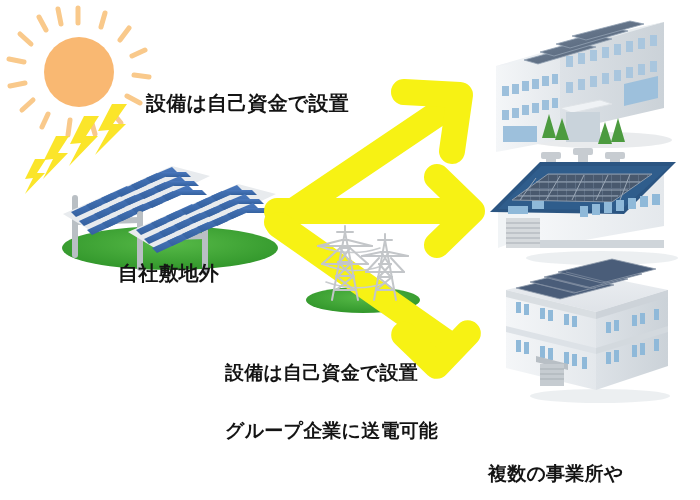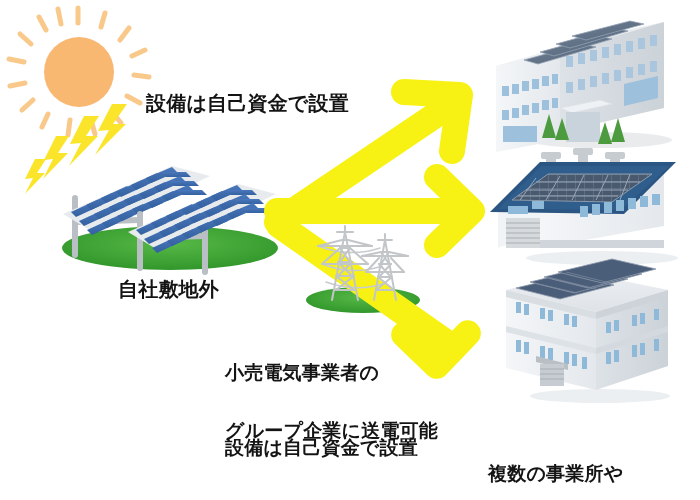--- a/index.html
+++ b/index.html
@@ -9,21 +9,21 @@
     -webkit-font-smoothing:antialiased;
   }
   #stage{position:relative;width:700px;height:500px;}
   #artboard{position:absolute;left:0;top:0;width:700px;height:500px;}
   .lbl{
     position:absolute;color:#141414;font-weight:700;
     font-family:"DejaVu Sans","Liberation Sans",sans-serif;
     letter-spacing:.2px;white-space:pre;line-height:1.32;
   }
   #label-self-funded{left:146px;top:90px;font-size:20px;}
-  #label-offsite{left:118px;top:260px;font-size:20px;margin-top:16px;}
+  #label-offsite{left:118px;top:260px;font-size:20px;}
   #label-grid{left:225px;top:310px;font-size:19px;}
   #label-multi{left:225px;top:368px;font-size:19px;}
   #label-remote{left:488px;top:411px;font-size:19px;}
 </style>
 </head>
 <body>
 
 <div id="stage">
 
   <svg id="artboard" viewBox="0 0 700 500" xmlns="http://www.w3.org/2000/svg">
@@ -386,21 +386,20 @@
         <line x1="540" y1="379" x2="564" y2="379"></line>
       </g>
     </g>
   </svg>
 
   <div class="lbl" id="label-self-funded">設備は自己資金で設置</div>
 
   <div class="lbl" id="label-offsite">自社敷地外</div>
 
   <div class="lbl" id="label-grid">
-    <div>小売電気事業者の</div>
     <div>設備は自己資金で設置</div>
   </div>
 
   <div class="lbl" id="label-multi">
     <div>グループ企業に送電可能</div>
   </div>
 
   <div class="lbl" id="label-remote">
     <div>複数の事業所や</div>
     

